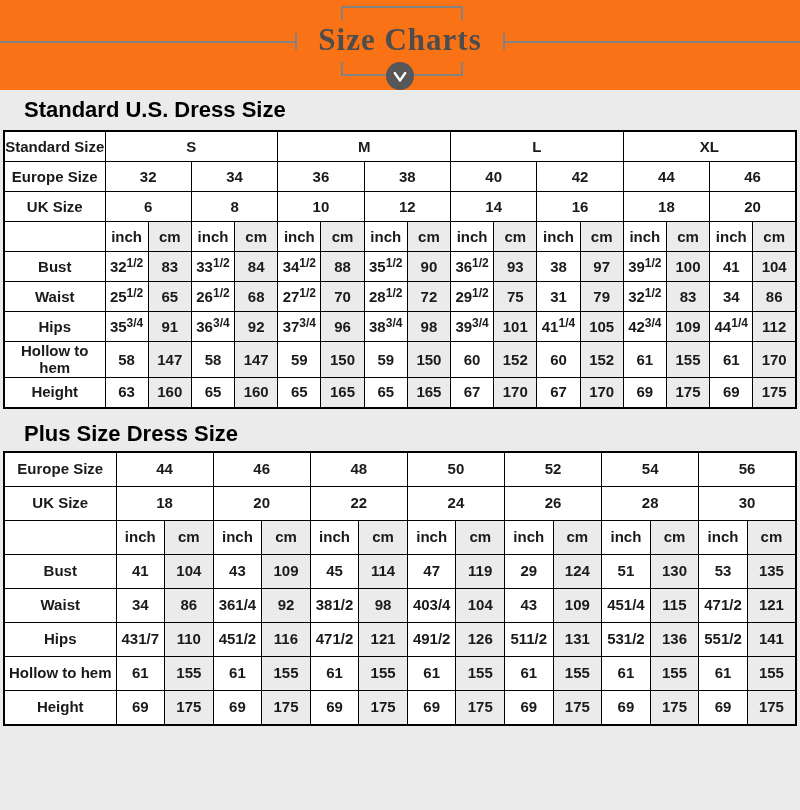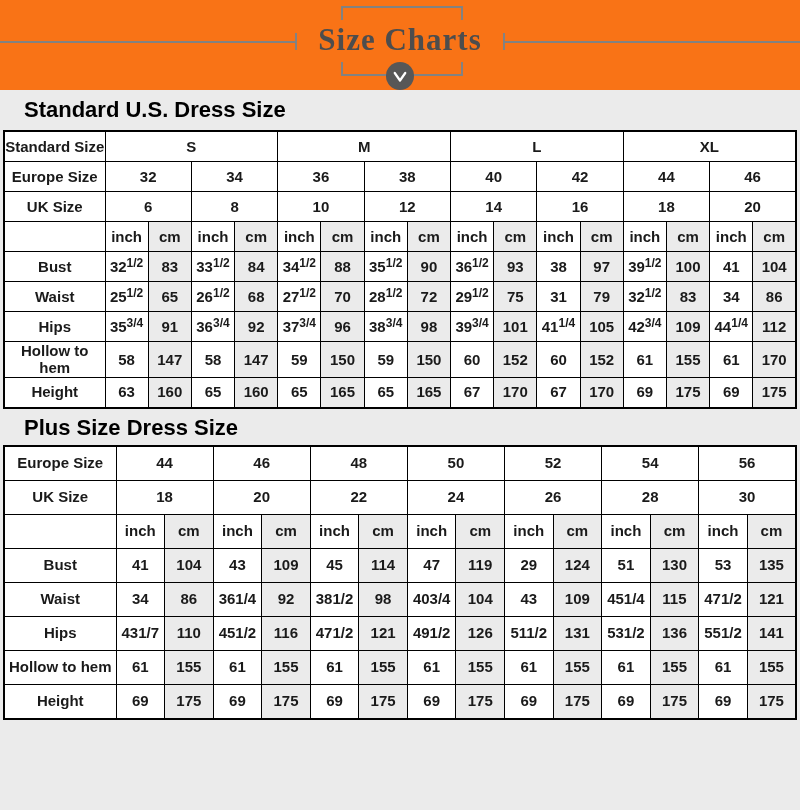--- a/index.html
+++ b/index.html
@@ -34,21 +34,21 @@
     position:absolute;top:62px;left:386px;width:28px;height:28px;border-radius:50%;
     background:#575757;display:flex;align-items:center;justify-content:center;
   }
   .chevron-badge svg{display:block;}
 
   
   .section-heading{
     height:40px;display:flex;align-items:center;
     padding-left:24px;font-size:22px;font-weight:bold;color:#000;
   }
-  .section-heading.second{height:34px;margin-top:2px;}
+  .section-heading.second{height:34px;margin-top:8px;}
 
   
   table.size-table{
     width:794px;margin:0 3px;border-collapse:collapse;table-layout:fixed;
     background:#0c4a6e;border:2px solid #000;
   }
   table.size-table td{
     border:1px solid #000;text-align:center;vertical-align:middle;
     font-weight:bold;font-size:15px;color:#1a1a1a;background:#ffffff;
     padding:0;line-height:1.15;

